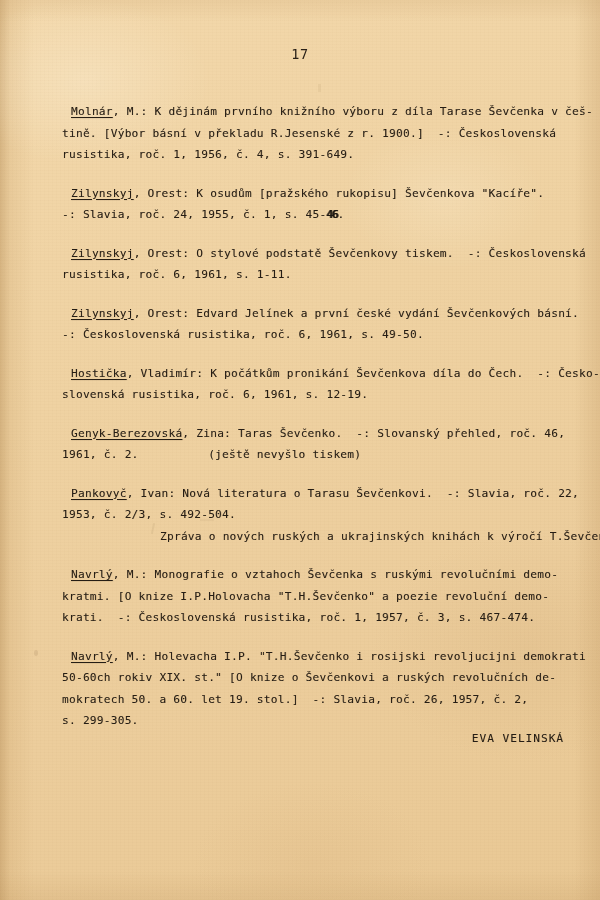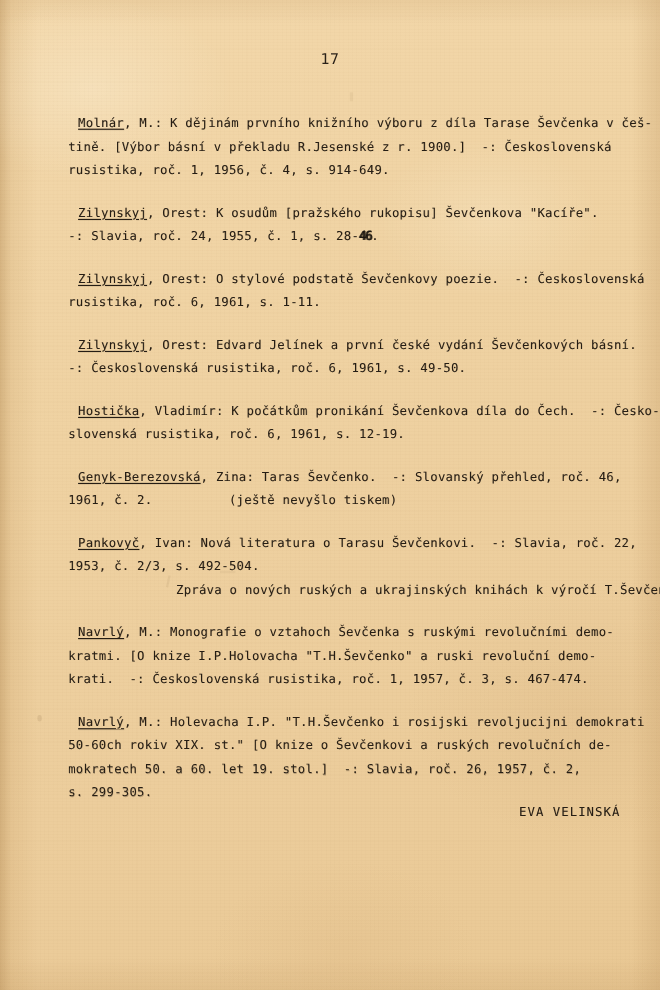--- a/index.html
+++ b/index.html
@@ -150,30 +150,30 @@
 
   <div id="content">
 
     <div class="folio">17</div>
 
     <div class="body-block">
 
       <div class="entry">
         <span class="ln"><span class="au">Molnár</span><span>, M.: K dějinám prvního knižního výboru z díla Tarase Ševčenka v češ-</span></span>
         <span class="ln cont">tině. [Výbor básní v překladu R.Jesenské z r. 1900.]  -: Československá</span>
-        <span class="ln cont">rusistika, roč. 1, 1956, č. 4, s. 914-649.</span>
+        <span class="ln cont">rusistika, roč. 1, 1956, č. 4, s. 391-649.</span>
       </div>
 
       <div class="entry">
         <span class="ln"><span class="au">Zilynskyj</span><span>, Orest: K osudům [pražského rukopisu] Ševčenkova "Kacíře".</span></span>
-        <span class="ln cont"><span>-: Slavia, roč. 24, 1955, č. 1, s. 28-</span><span class="overstrike">46</span><span>.</span></span>
-      </div>
-
-      <div class="entry">
-        <span class="ln"><span class="au">Zilynskyj</span><span>, Orest: O stylové podstatě Ševčenkovy poezie.  -: Československá</span></span>
+        <span class="ln cont"><span>-: Slavia, roč. 24, 1955, č. 1, s. 45-</span><span class="overstrike">46</span><span>.</span></span>
+      </div>
+
+      <div class="entry">
+        <span class="ln"><span class="au">Zilynskyj</span><span>, Orest: O stylové podstatě Ševčenkovy tiskem.  -: Československá</span></span>
         <span class="ln cont">rusistika, roč. 6, 1961, s. 1-11.</span>
       </div>
 
       <div class="entry">
         <span class="ln"><span class="au">Zilynskyj</span><span>, Orest: Edvard Jelínek a první české vydání Ševčenkových básní.</span></span>
         <span class="ln cont">-: Československá rusistika, roč. 6, 1961, s. 49-50.</span>
       </div>
 
       <div class="entry">
         <span class="ln"><span class="au">Hostička</span><span>, Vladimír: K počátkům pronikání Ševčenkova díla do Čech.  -: Česko-</span></span>
@@ -186,21 +186,21 @@
       </div>
 
       <div class="entry">
         <span class="ln"><span class="au">Pankovyč</span><span>, Ivan: Nová literatura o Tarasu Ševčenkovi.  -: Slavia, roč. 22,</span></span>
         <span class="ln cont">1953, č. 2/3, s. 492-504.</span>
         <span class="ln note">Zpráva o nových ruských a ukrajinských knihách k výročí T.Ševčenka.</span>
       </div>
 
       <div class="entry">
         <span class="ln"><span class="au">Navrlý</span><span>, M.: Monografie o vztahoch Ševčenka s ruskými revolučními demo-</span></span>
-        <span class="ln cont">kratmi. [O knize I.P.Holovacha "T.H.Ševčenko" a ruski revoluční demo-</span>
+        <span class="ln cont">kratmi. [O knize I.P.Holovacha "T.H.Ševčenko" a poezie revoluční demo-</span>
         <span class="ln cont">krati.  -: Československá rusistika, roč. 1, 1957, č. 3, s. 467-474.</span>
       </div>
 
       <div class="entry">
         <span class="ln"><span class="au">Navrlý</span><span>, M.: Holevacha I.P. "T.H.Ševčenko i rosijski revoljucijni demokrati</span></span>
         <span class="ln cont">50-60ch rokiv XIX. st." [O knize o Ševčenkovi a ruských revolučních de-</span>
         <span class="ln cont">mokratech 50. a 60. let 19. stol.]  -: Slavia, roč. 26, 1957, č. 2,</span>
         <span class="ln cont">s. 299-305.</span>
       </div>
 

